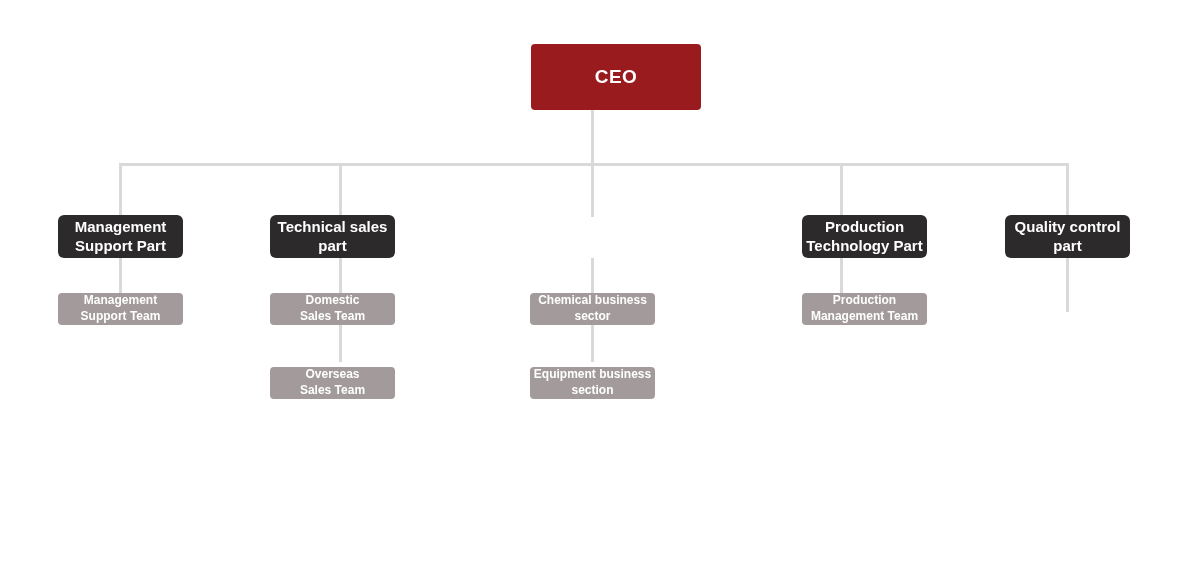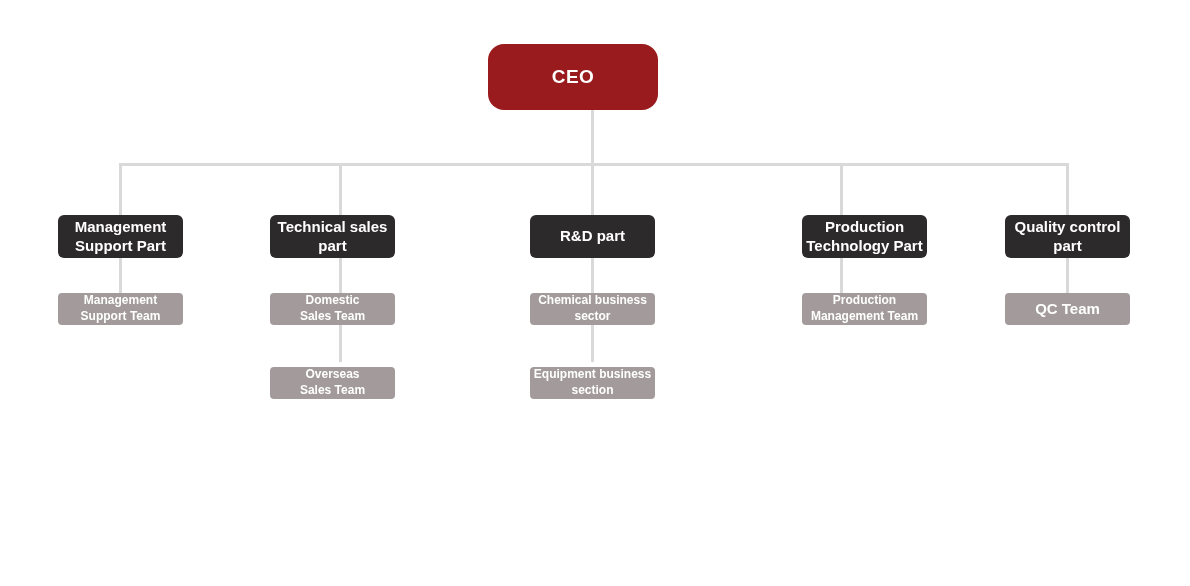--- a/index.html
+++ b/index.html
@@ -29,24 +29,24 @@
     z-index: 2;
     display: flex;
     align-items: center;
     justify-content: center;
     text-align: center;
     color: var(--text, #ffffff);
     white-space: pre-line;
     box-sizing: border-box;
   }
   .node.root {
-    left: 488px; top: 44px;
+    left: 531px; top: 44px;
     width: 170px; height: 66px;
     background: var(--root-bg, #9a1b1e);
-    border-radius: 16px;
+    border-radius: 4px;
     font-size: 19px;
     font-weight: 600;
     letter-spacing: 0.5px;
   }
   .node.dept {
     top: 215px;
     width: 125px; height: 43px;
     background: var(--department-bg, #2d2a2b);
     border-radius: 6px;
     font-size: 15px;
@@ -89,21 +89,20 @@
   <div class="line v" style="left:591px; top:258px; height:104px;"></div>
   <div class="line v" style="left:840px; top:258px; height:54px;"></div>
   <div class="line v" style="left:1066px; top:258px; height:54px;"></div>
 
   <div class="node root">CEO</div>
 
   <div class="node dept col1">Management
 Support Part</div>
   <div class="node dept col2">Technical sales
 part</div>
-  <div class="node dept col3">R&amp;D part</div>
   <div class="node dept col4">Production
 Technology Part</div>
   <div class="node dept col5">Quality control
 part</div>
 
   <div class="node team col1 row1">Management
 Support Team</div>
 
   <div class="node team col2 row1">Domestic
 Sales Team</div>
@@ -111,15 +110,14 @@
 Sales Team</div>
 
   <div class="node team col3 row2">Equipment business
 section</div>
   <div class="node team col3 row1">Chemical business
 sector</div>
 
   <div class="node team col4 row1">Production
 Management Team</div>
 
-  <div class="node team team-lg col5 row1">QC Team</div>
 
 </div>
 
 </body></html>

